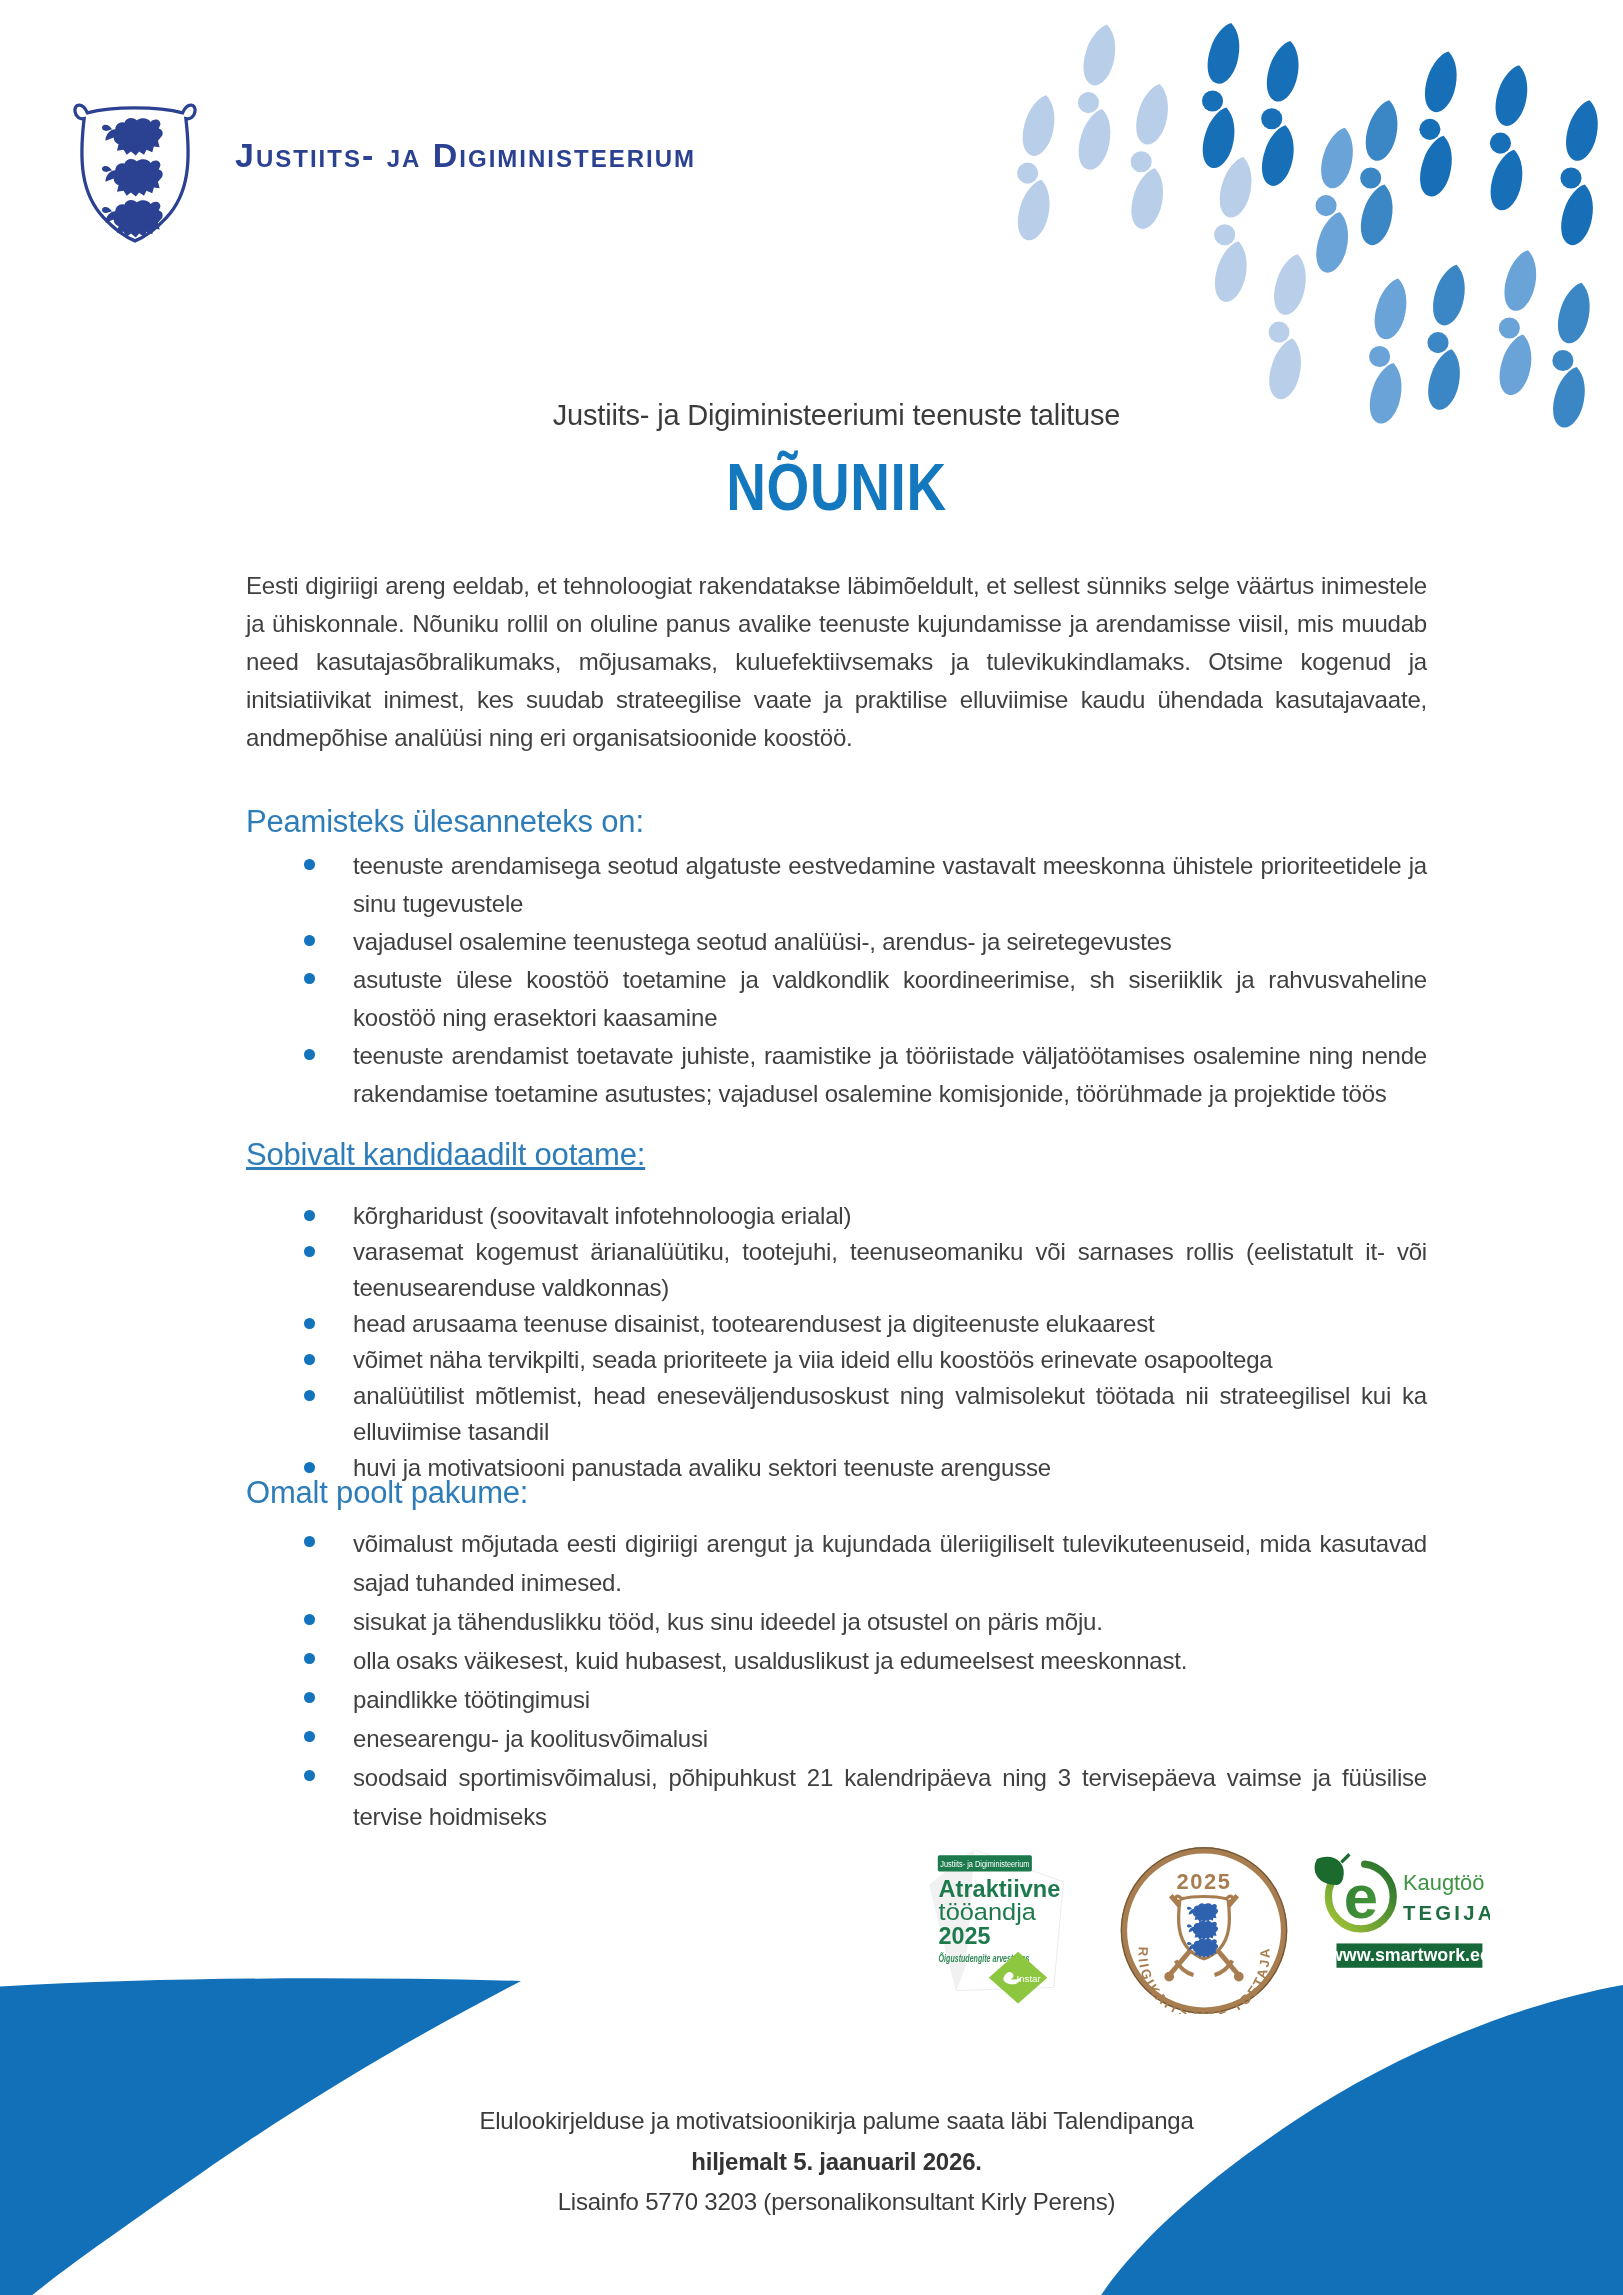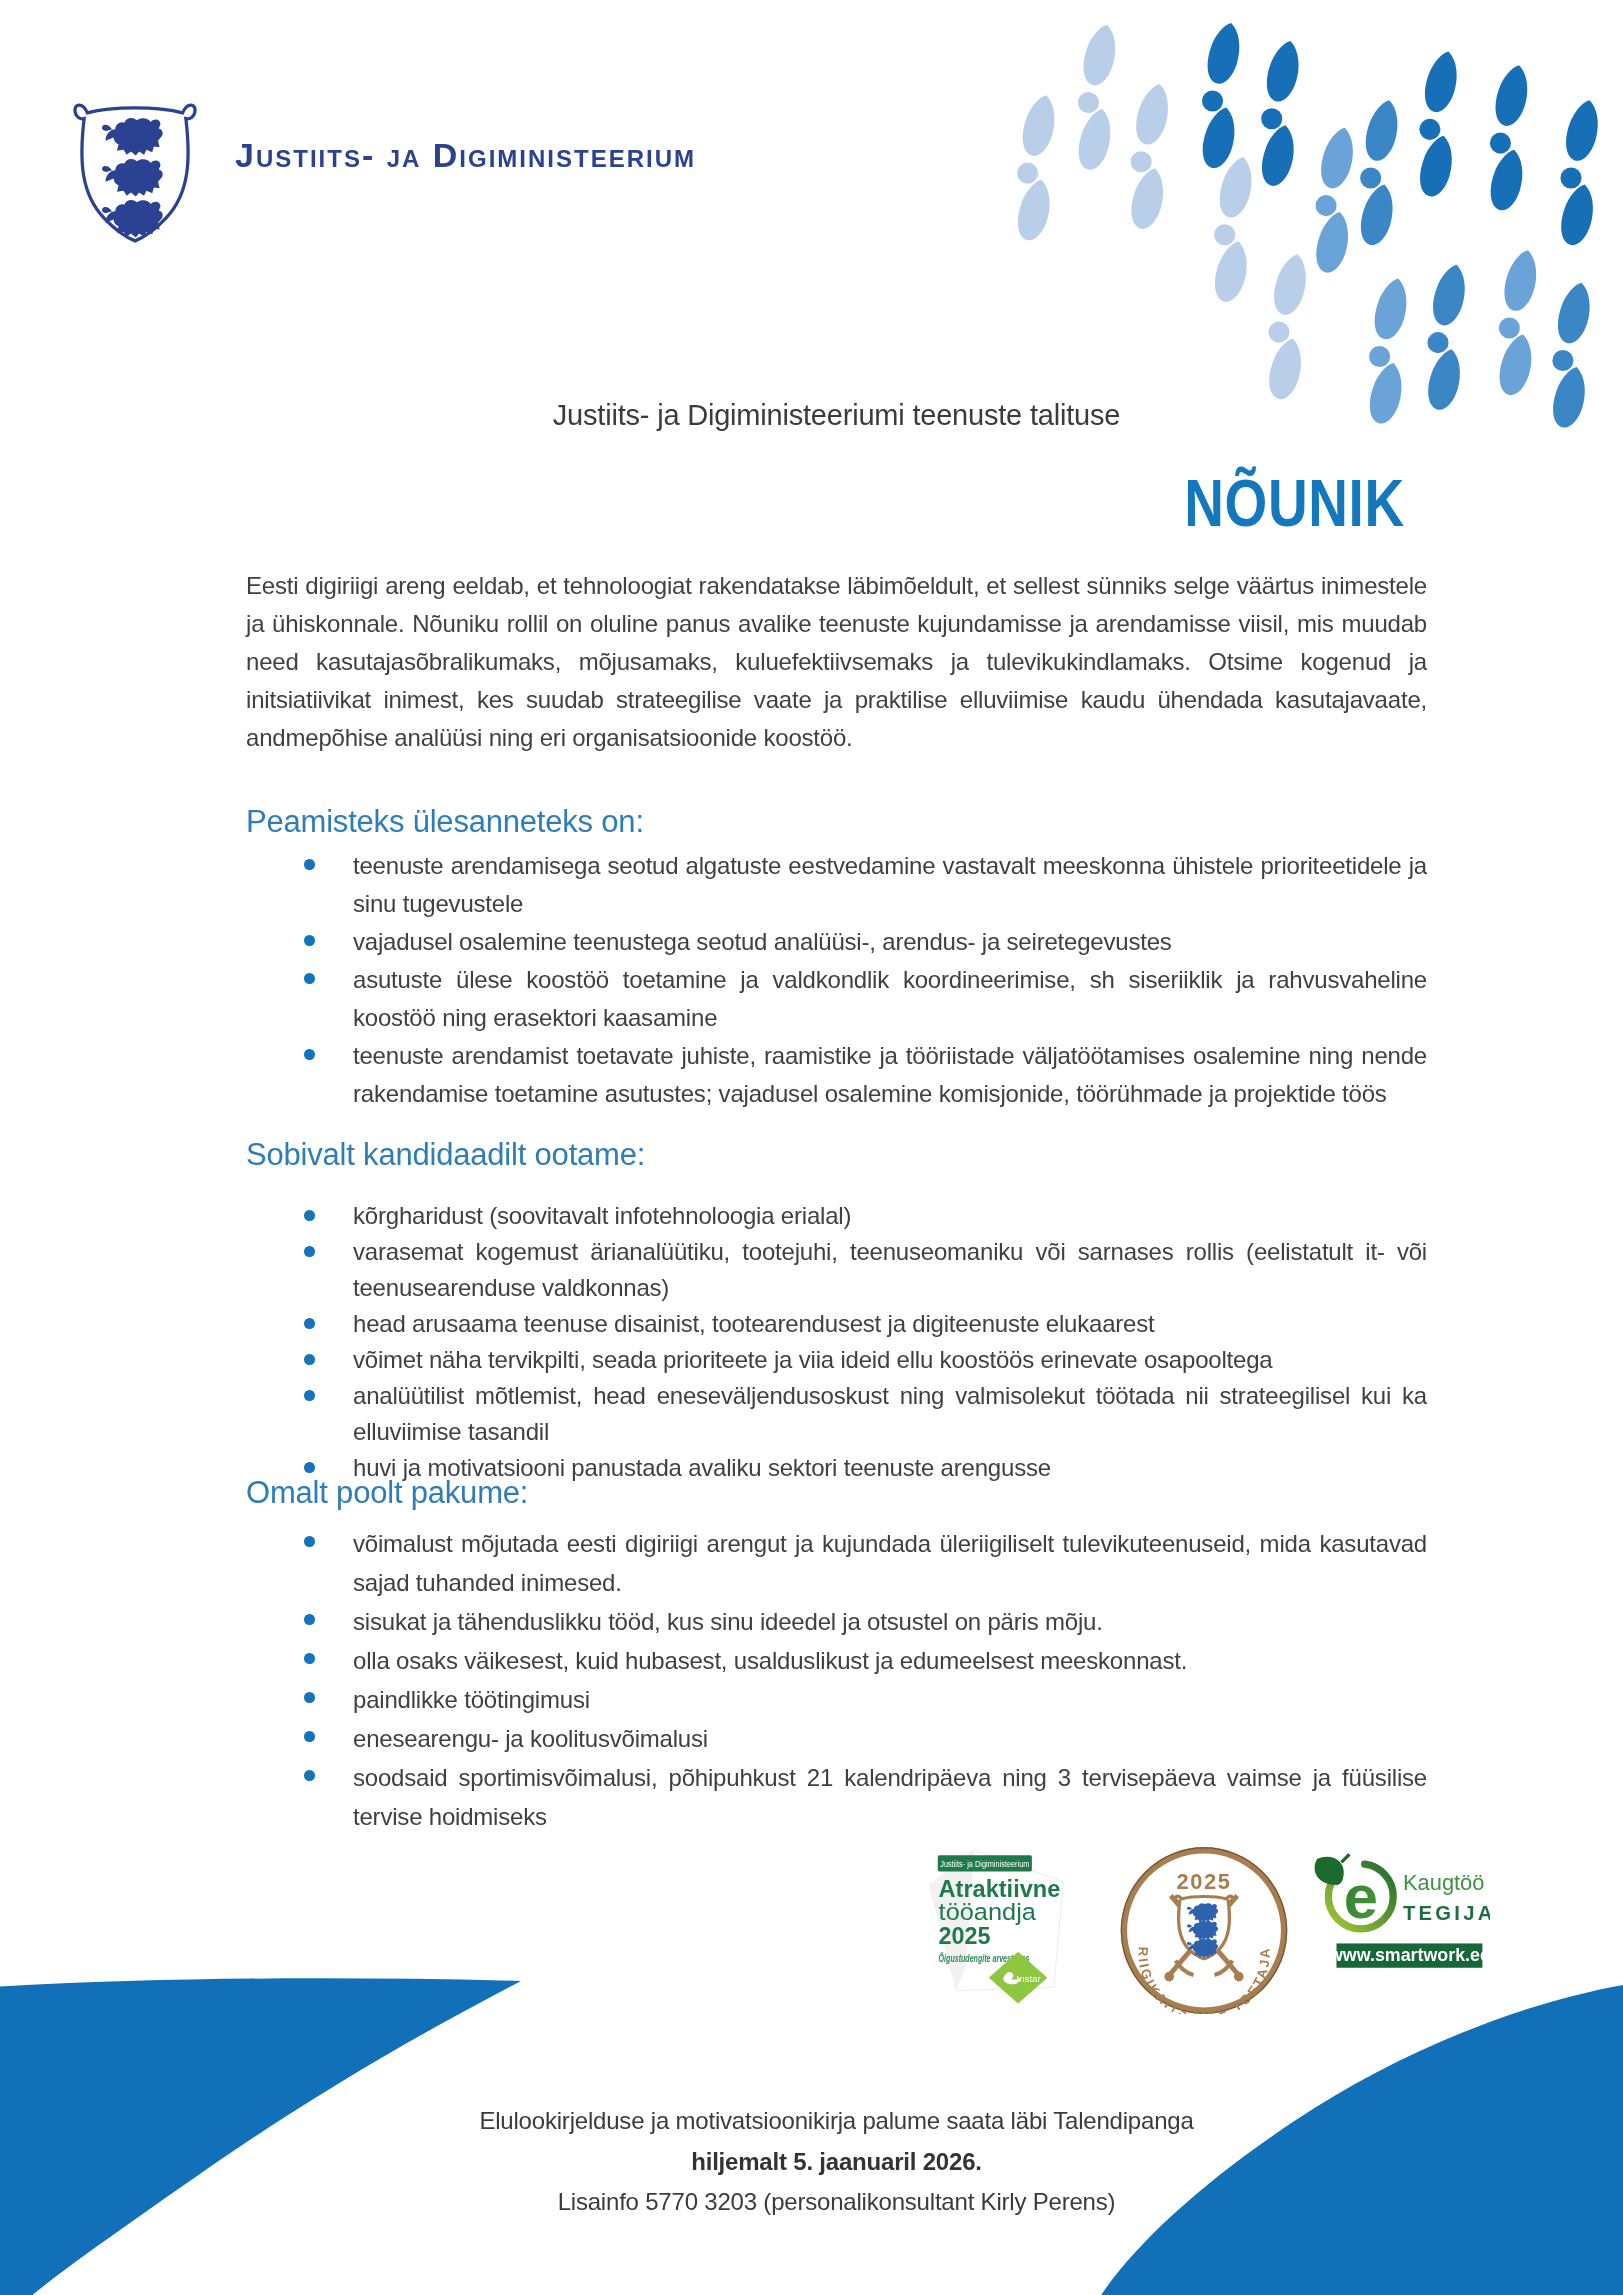--- a/index.html
+++ b/index.html
@@ -8,28 +8,28 @@
     font-family:"Liberation Sans",sans-serif;color:#404040;
   }
   .abs{position:absolute;}
   
   .wordmark{
     left:235px;top:136px;font-size:34px;font-weight:600;color:#2b4191;
     font-variant:small-caps;letter-spacing:2px;white-space:nowrap;
   }
   
   .subtitle{left:244px;top:399px;width:1185px;text-align:center;font-size:29px;color:#3b3b3b;letter-spacing:-0.2px;}
-  .title{left:244px;top:464px;width:1185px;text-align:right;}
+  .title{left:244px;top:448px;width:1185px;text-align:center;}
   .title-inner{display:inline-block;transform:scaleX(0.82);transform-origin:50% 50%;
     font-size:67px;font-weight:bold;color:#1478bf;letter-spacing:0.8px;}
   
   .intro{left:246px;top:567px;width:1181px;font-size:24px;line-height:38px;
     text-align:justify;letter-spacing:-0.2px;color:#404040;}
   .sec-h{left:246px;width:1181px;font-size:31px;color:#2e7db9;letter-spacing:-0.2px;}
-  .h1{top:804px;} .h2{top:1137px;} .h3{top:1475px;}
+  .h1{top:804px;} .h2{top:1137px;text-decoration:underline;} .h3{top:1475px;}
   .blist{left:246px;width:1181px;list-style:none;margin:0;padding:0;font-size:24px;
     letter-spacing:-0.2px;color:#404040;}
   .list1{top:847px;} .list1 li{line-height:38px;}
   .list2{top:1198px;} .list2 li{line-height:36px;}
   .list3{top:1524px;} .list3 li{line-height:39px;}
   .blist li{position:relative;padding-left:107px;text-align:justify;}
   .blist li::before{content:"";position:absolute;left:58px;top:12px;width:10.6px;height:10.6px;
     border-radius:50%;background:#1473bd;}
   
   .f-line{left:244px;width:1185px;text-align:center;font-size:24px;color:#3b3b3b;letter-spacing:-0.2px;}

